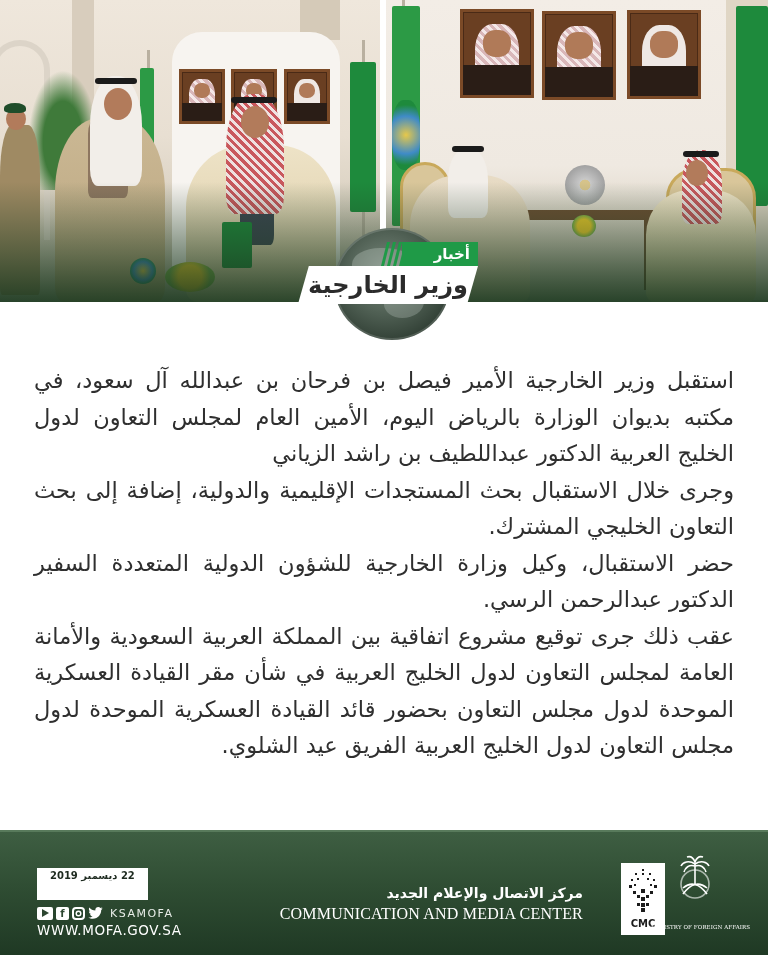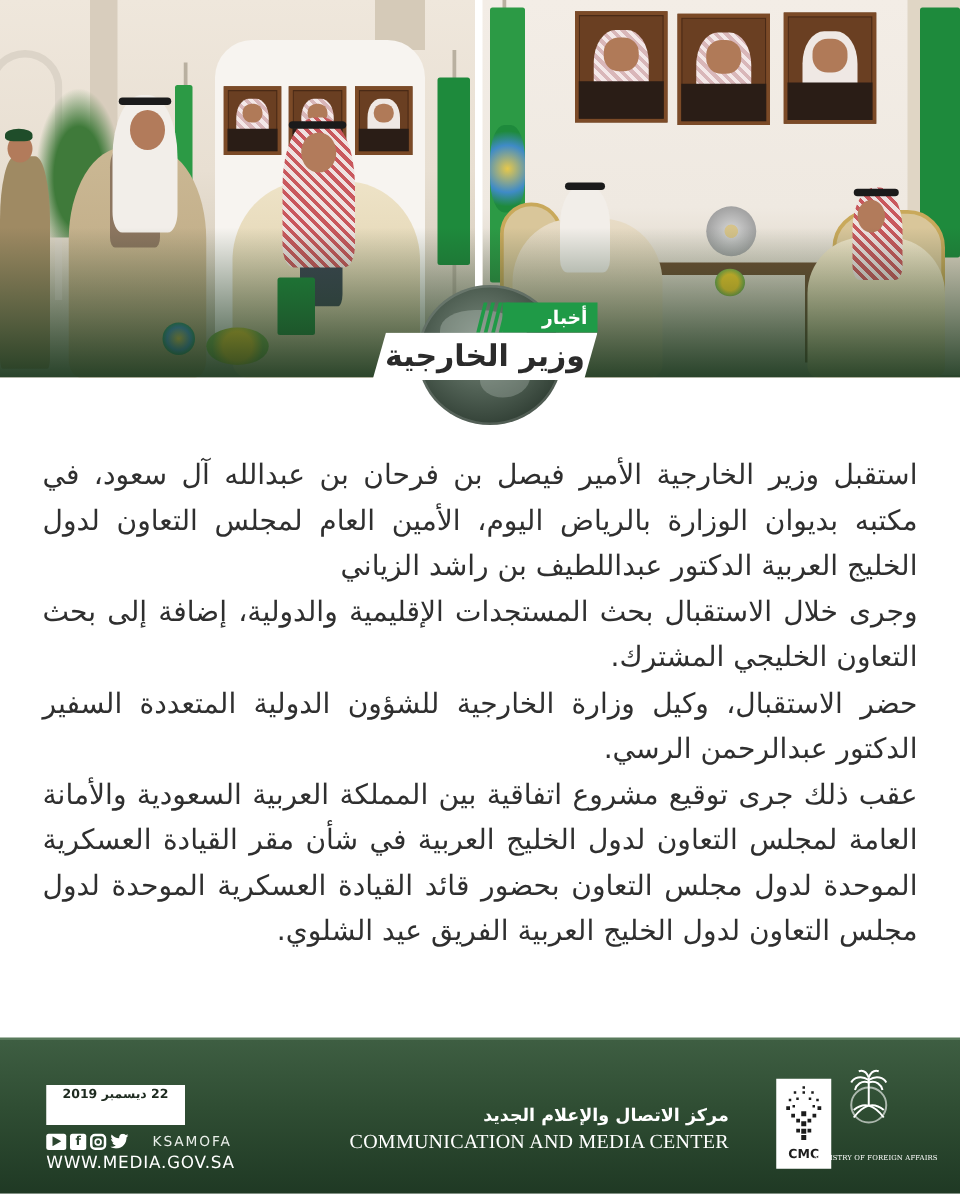--- a/index.html
+++ b/index.html
@@ -67,21 +67,21 @@
 
   
   .footer { position: absolute; left: 0; top: 830px; width: 768px; height: 125px;
     background: linear-gradient(180deg, #3e5e42 0%, #2f4d33 45%, #1f3924 100%); border-top: 2px solid #587a5b; }
   .date-badge { position: absolute; left: 37px; top: 36px; height: 32px; padding: 0 13px; background: #ffffff; color: #1d2a1f;
     font-family: "DejaVu Sans", sans-serif; font-weight: bold; font-size: 10px; line-height: 16px; direction: rtl; }
   .socials { position: absolute; left: 37px; top: 74px; height: 14px; display: flex; align-items: center; gap: 3px; }
   .soc { width: 16px; height: 13px; background: #ffffff; border-radius: 2px; display: flex; align-items: center; justify-content: center;
     font-family: "DejaVu Sans", sans-serif; font-weight: bold; font-size: 10px; color: #2c4630; }
   .soc svg { display: block; }
-  .handle { margin-left: 16px; color: #e9eee9; font-family: "DejaVu Sans", sans-serif; font-size: 11px; letter-spacing: 1.5px; }
+  .handle { margin-left: 4px; color: #e9eee9; font-family: "DejaVu Sans", sans-serif; font-size: 11px; letter-spacing: 1.5px; }
   .website { position: absolute; left: 37px; top: 90px; color: #ffffff; font-family: "DejaVu Sans", sans-serif; font-size: 13.5px; letter-spacing: 0.6px; }
 
   .cmc-text-ar { position: absolute; right: 185px; top: 53px; color: #ffffff; font-family: "DejaVu Sans", sans-serif; font-weight: bold; font-size: 14px; direction: rtl; text-align: right; white-space: nowrap; }
   .cmc-text-en { position: absolute; right: 185px; top: 73px; color: #ffffff; font-family: Liberation Serif, serif; font-size: 16px; letter-spacing: 0.2px; white-space: nowrap; }
 
   .cmc-logo { position: absolute; left: 597px; top: 31px; width: 44px; height: 72px; background: #ffffff; margin-left: 24px; }
   .cmc-logo .dots { position: absolute; left: 4px; top: 4px; width: 36px; height: 46px; }
   .cmc-logo .label { position: absolute; left: 0; bottom: 6px; width: 100%; text-align: center; font-family: "DejaVu Sans", sans-serif; font-weight: bold; font-size: 10px; color: #1c1c1c; }
 
   .mofa-logo { position: absolute; left: 651px; top: 22px; width: 88px; height: 82px; }
@@ -226,21 +226,21 @@
           <circle cx="3.5" cy="3.5" r="2.3" fill="none" stroke="#fff" stroke-width="1.4"></circle>
         </svg>
     </span>
     <span class="soc" style="background:transparent;width:15px;">
       <svg width="15" height="12" viewBox="0 0 24 20">
           <path d="M24 2.4c-.9.4-1.8.6-2.8.8 1-.6 1.8-1.6 2.2-2.7-1 .6-2 1-3.1 1.2C19.3.7 18 0 16.6 0c-2.7 0-4.9 2.2-4.9 4.9 0 .4 0 .8.1 1.1C7.7 5.8 4.1 3.9 1.7.9c-.4.7-.7 1.6-.7 2.5 0 1.7.9 3.2 2.2 4.1-.8 0-1.6-.2-2.2-.6v.1c0 2.4 1.7 4.4 3.9 4.8-.4.1-.8.2-1.3.2-.3 0-.6 0-.9-.1.6 2 2.4 3.4 4.6 3.4-1.7 1.3-3.8 2.1-6.1 2.1H0c2.2 1.4 4.8 2.2 7.5 2.2 9.1 0 14-7.5 14-14v-.6c1-.7 1.8-1.6 2.5-2.6z" fill="#ffffff"></path>
         </svg>
     </span>
     <span class="handle">KSAMOFA</span>
   </div>
-  <div class="website">WWW.MEDIA.GOV.SA</div>
+  <div class="website">WWW.MOFA.GOV.SA</div>
 
   <div class="cmc-text-ar">مركز الاتصال والإعلام الجديد</div>
   <div class="cmc-text-en">COMMUNICATION AND MEDIA CENTER</div>
 
   <div class="cmc-logo">
     <svg class="dots" viewBox="0 0 36 46">
       <g fill="#1c1c1c">
         <rect x="17" y="2" width="2" height="2"></rect>
           <rect x="17" y="6" width="2" height="2"></rect>
         <rect x="10" y="6" width="2" height="2"></rect>

